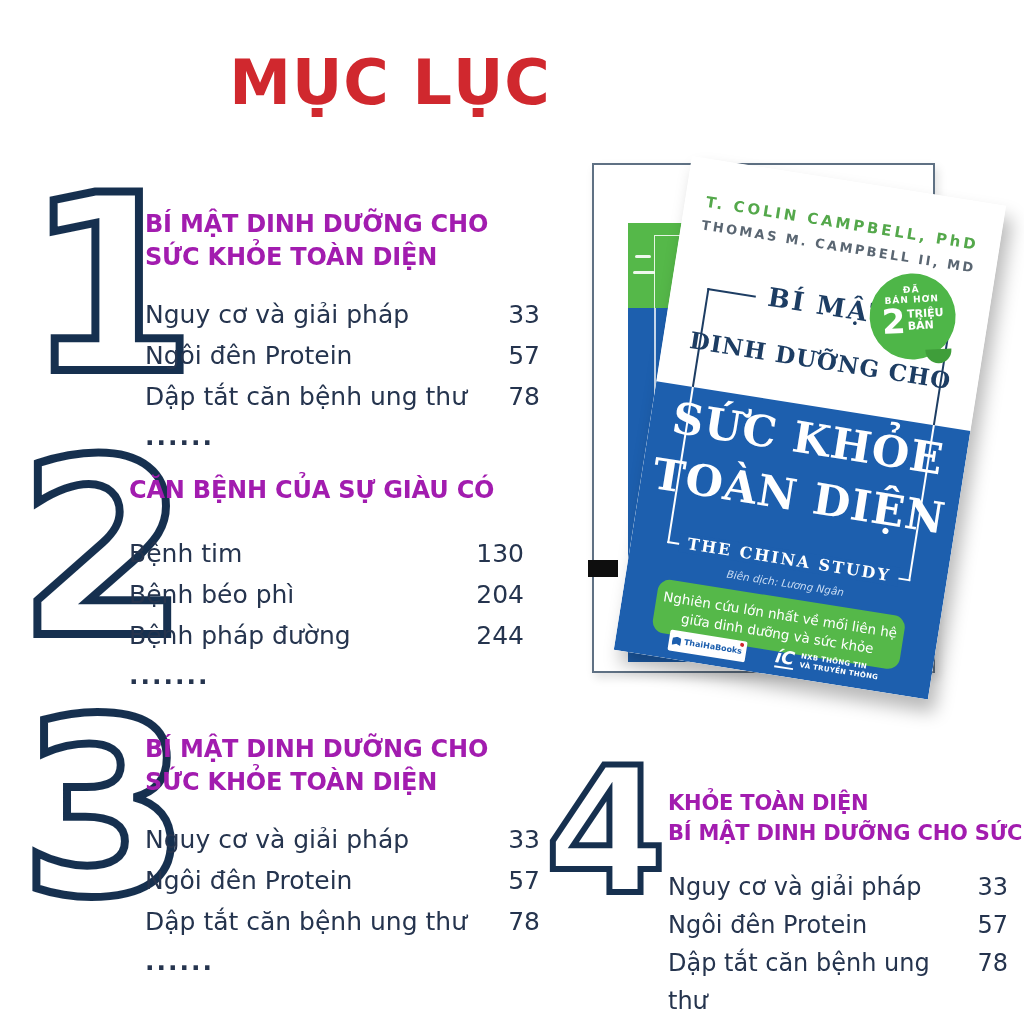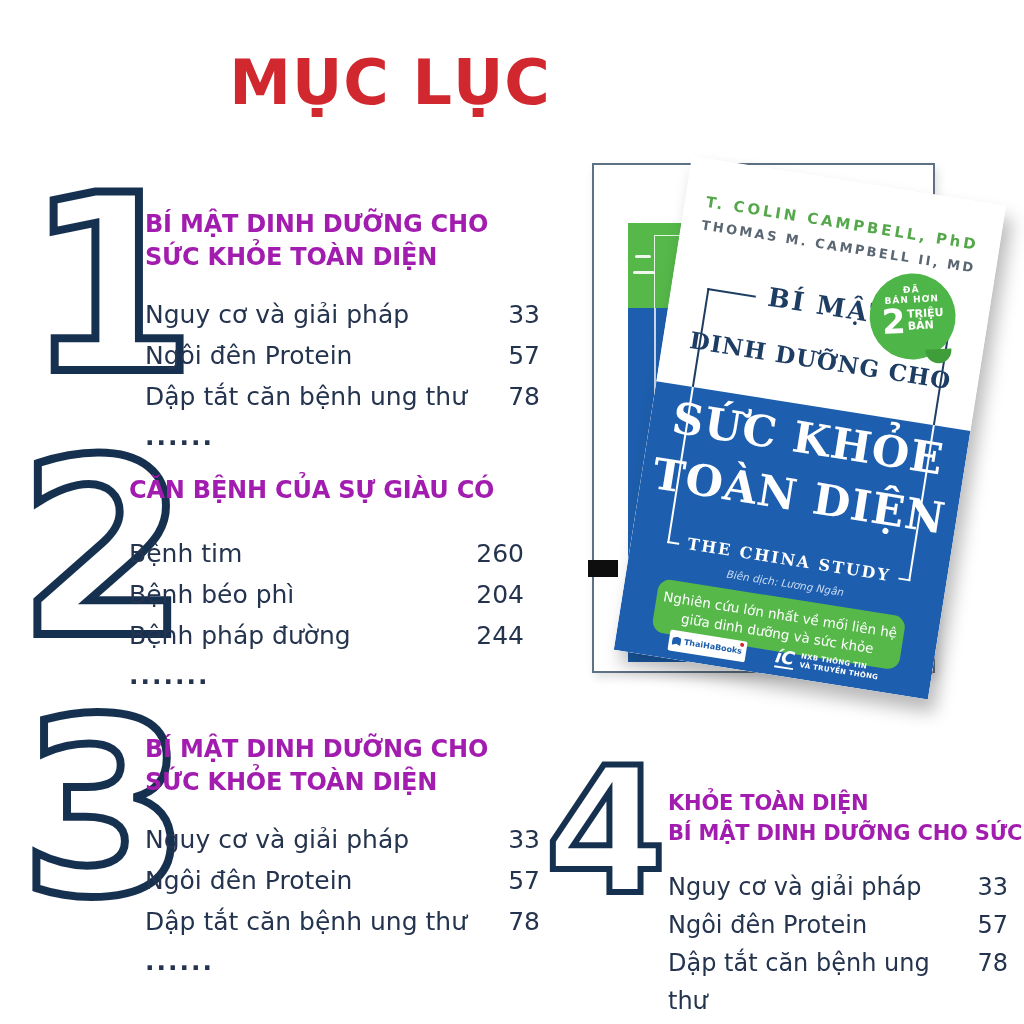--- a/index.html
+++ b/index.html
@@ -147,21 +147,21 @@
 
   <section class="sec sec2">
     <div class="big-num">2</div>
     <div class="sec-text">
       <div class="sec-h">
         <div>CĂN BỆNH CỦA SỰ GIÀU CÓ</div>
       </div>
       <div class="sec-items">
         <div class="item-row">
           <span class="item-label">Bệnh tim</span>
-          <span class="item-page">260</span>
+          <span class="item-page">130</span>
         </div>
         <div class="item-row">
           <span class="item-label">Bệnh béo phì</span>
           <span class="item-page">204</span>
         </div>
         <div class="item-row">
           <span class="item-label">Bệnh pháp đường</span>
           <span class="item-page">244</span>
         </div>
         <div class="item-dots">.......</div>

